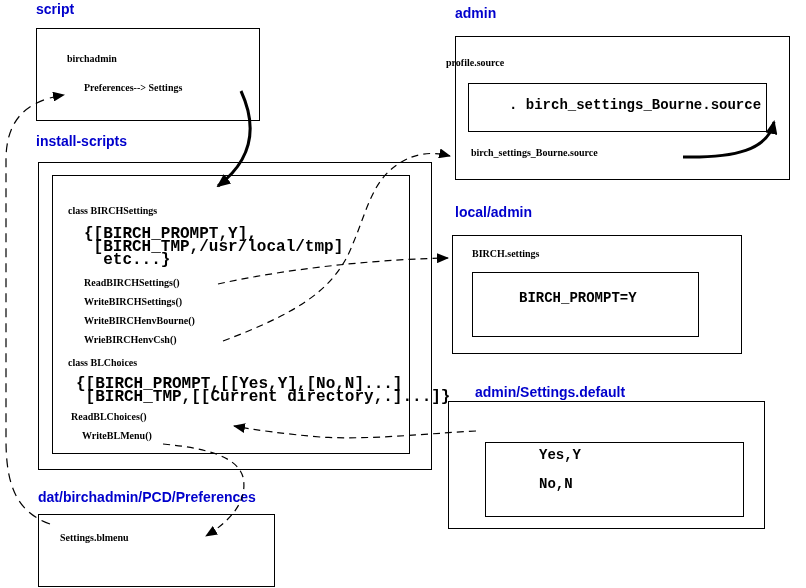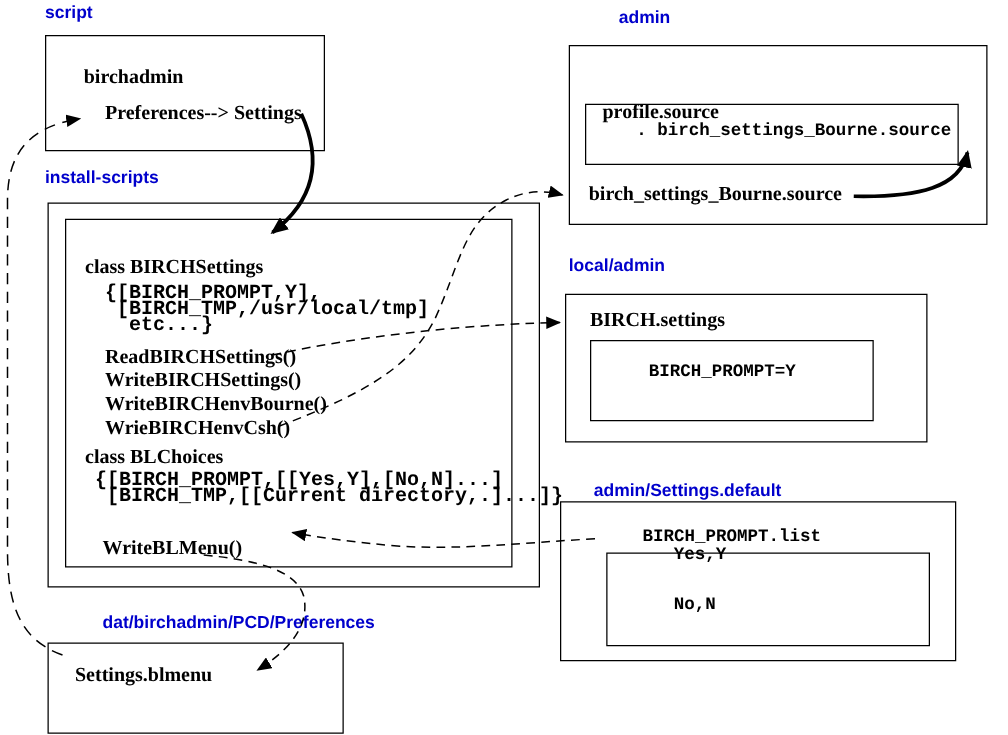--- a/index.html
+++ b/index.html
@@ -2,77 +2,77 @@
 <html><head>
 <meta charset="utf-8">
 <style>
   html,body{margin:0;padding:0;background:#ffffff;}
   #canvas{position:relative;width:806px;height:588px;background:#ffffff;overflow:hidden;
           font-family:"Liberation Serif",serif;padding-left:20px;}
   .box{position:absolute;border:1px solid #000;background:transparent;}
   .seclabel{position:absolute;font-family:"Liberation Sans",sans-serif;font-weight:bold;
             font-size:14px;color:#0000cc;white-space:nowrap;}
   .serif{position:absolute;font-family:"Liberation Serif",serif;font-weight:bold;
-         font-size:16px;color:#000;white-space:nowrap;}
+         font-size:10px;color:#000;white-space:nowrap;}
   .mono{position:absolute;font-family:"Liberation Mono",monospace;font-weight:bold;
         font-size:14px;color:#000;white-space:pre;margin-left:32px;}
   .mono-sm{position:absolute;font-family:"Liberation Mono",monospace;font-weight:bold;
            font-size:16px;line-height:13px;color:#000;white-space:pre;}
   svg.overlay{position:absolute;left:0;top:0;pointer-events:none;}
   svg .dash{fill:none;stroke:#000;stroke-width:1.2;stroke-dasharray:7 5;}
   svg .dashlong{fill:none;stroke:#000;stroke-width:1.2;stroke-dasharray:9 6;}
   svg .solid{fill:none;stroke:#000;stroke-width:3;}
 </style>
 </head>
 <body>
 
 <div id="canvas">
 
   <div class="seclabel" style="left:36px;top:1px;">script</div>
   <div class="box" style="left:36px;top:28px;width:222px;height:91px;"></div>
   <div class="serif" style="left:67px;top:53px;">birchadmin</div>
   <div class="serif" style="left:84px;top:82px;">Preferences--&gt; Settings</div>
 
-  <div class="seclabel" style="left:455px;top:5px;margin-left:40px;">admin</div>
+  <div class="seclabel" style="left:455px;top:5px;">admin</div>
   <div class="box" style="left:455px;top:36px;width:333px;height:142px;"></div>
-  <div class="serif" style="left:482px;top:57px;margin-top:24px;">profile.source</div>
+  <div class="serif" style="left:446px;top:57px;">profile.source</div>
   <div class="box" style="left:468px;top:83px;width:297px;height:47px;"></div>
   <div class="mono" style="left:477px;top:97px;">. birch_settings_Bourne.source</div>
   <div class="serif" style="left:471px;top:147px;">birch_settings_Bourne.source</div>
 
   <div class="seclabel" style="left:36px;top:133px;">install-scripts</div>
   <div class="box" style="left:38px;top:162px;width:392px;height:306px;"></div>
   <div class="box" style="left:52px;top:175px;width:356px;height:277px;"></div>
   <div class="serif" style="left:68px;top:205px;">class BIRCHSettings</div>
   <div class="mono-sm" style="left:84px;top:228px;"><span>{[BIRCH_PROMPT,Y],</span>
 <span> [BIRCH_TMP,/usr/local/tmp]</span>
 <span>  etc...}</span></div>
   <div class="serif" style="left:84px;top:296px;">WriteBIRCHSettings()</div>
   <div class="serif" style="left:84px;top:277px;">ReadBIRCHSettings()</div>
   <div class="serif" style="left:84px;top:315px;">WriteBIRCHenvBourne()</div>
   <div class="serif" style="left:84px;top:334px;">WrieBIRCHenvCsh()</div>
   <div class="serif" style="left:68px;top:357px;">class BLChoices</div>
   <div class="mono-sm" style="left:76px;top:378px;"><span>{[BIRCH_PROMPT,[[Yes,Y],[No,N]...]</span>
 <span> [BIRCH_TMP,[[Current directory,.]...]}</span></div>
+  <div class="serif" style="left:71px;top:411px;">ReadBLChoices()</div>
   <div class="serif" style="left:82px;top:430px;">WriteBLMenu()</div>
 
   <div class="seclabel" style="left:455px;top:204px;">local/admin</div>
   <div class="box" style="left:452px;top:235px;width:288px;height:117px;"></div>
   <div class="serif" style="left:472px;top:248px;">BIRCH.settings</div>
   <div class="box" style="left:472px;top:272px;width:225px;height:63px;"></div>
   <div class="mono" style="left:487px;top:290px;">BIRCH_PROMPT=Y</div>
 
   <div class="seclabel" style="left:475px;top:384px;">admin/Settings.default</div>
   <div class="box" style="left:448px;top:401px;width:315px;height:126px;"></div>
-  <div class="mono" style="left:482px;top:422px;">BIRCH_PROMPT.list</div>
   <div class="box" style="left:485px;top:442px;width:257px;height:73px;"></div>
-  <div class="mono" style="left:507px;top:436px;">Yes,Y</div>
+  <div class="mono" style="left:507px;top:447px;">Yes,Y</div>
   <div class="mono" style="left:507px;top:476px;">No,N</div>
 
-  <div class="seclabel" style="left:38px;top:489px;margin-left:44px;">dat/birchadmin/PCD/Preferences</div>
+  <div class="seclabel" style="left:38px;top:489px;">dat/birchadmin/PCD/Preferences</div>
   <div class="box" style="left:38px;top:514px;width:235px;height:71px;"></div>
   <div class="serif" style="left:60px;top:532px;">Settings.blmenu</div>
 
   <svg class="overlay" width="806" height="588" viewBox="0 0 806 588">
     <defs>
       <marker id="arr" markerUnits="userSpaceOnUse" markerWidth="12" markerHeight="10" viewBox="0 0 12 10" refX="11" refY="5" orient="auto-start-reverse">
         <path d="M0,0 L12,5 L0,10 z" fill="#000"></path>
       </marker>
       <marker id="arrBig" markerUnits="userSpaceOnUse" markerWidth="14" markerHeight="12" viewBox="0 0 14 12" refX="12" refY="6" orient="auto-start-reverse">
         <path d="M0,0 L14,6 L0,12 z" fill="#000"></path>

